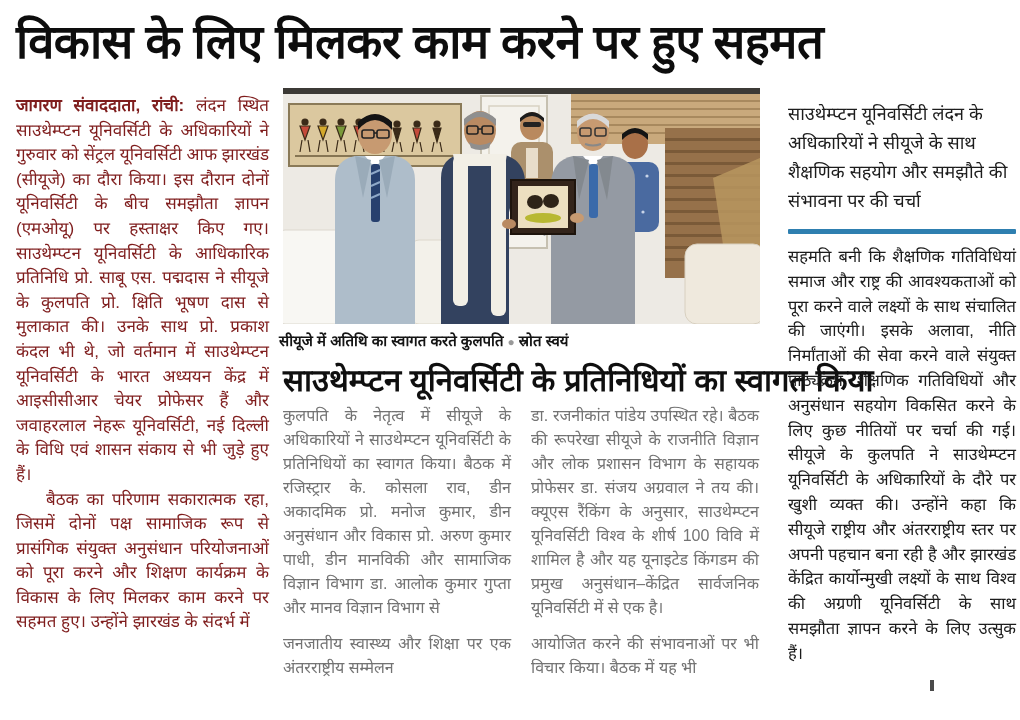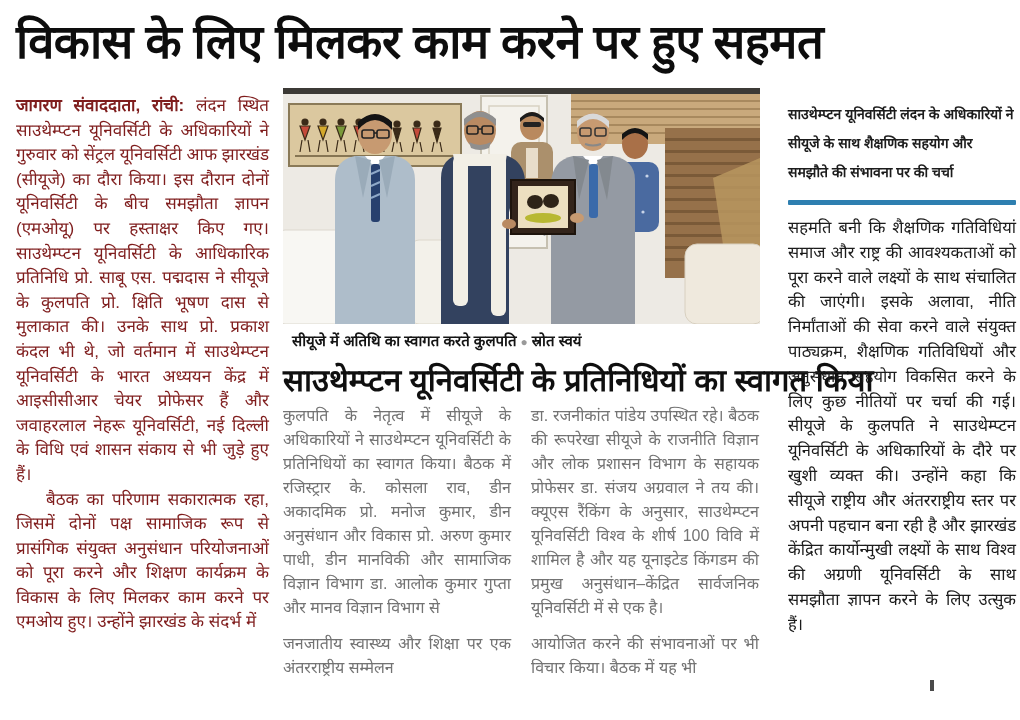--- a/index.html
+++ b/index.html
@@ -20,59 +20,59 @@
     font-size:17px; line-height:24.6px; text-align:justify; color:#7f1d1d;
   }
   .left-col .dateline { font-weight:700; }
   .left-col .para2 { text-indent:30px; }
   
   .photo {
     position:absolute; left:283px; top:88px; width:477px; height:236px;
     background:#ece9e3; overflow:hidden;
   }
   .caption {
-    position:absolute; left:292px; top:330px; width:477px;
+    position:absolute; left:279px; top:330px; width:477px;
     font-size:15px; font-weight:700; color:#141414; white-space:nowrap;
   }
   .caption .bullet { color:#9a9a9a; font-size:12px; padding:0 4px; }
   .subheading {
     position:absolute; left:283px; top:358px; width:480px;
     font-size:31px; font-weight:700; color:#0f0f0f; white-space:nowrap;
   }
   
   .mid-col { position:absolute; top:404px; width:228px;
     font-size:16px; line-height:24px; text-align:justify; color:#737373; }
   .mid-col-1 { left:283px; }
   .mid-col-2 { left:531px; }
   .mid-col .p2 { margin-top:12px; }
   
   .right-col { position:absolute; left:788px; top:100px; width:228px; }
   .standfirst {
-    font-size:14px; font-weight:700; line-height:29px; color:#1c1c1c;
+    font-size:18px; font-weight:400; line-height:29px; color:#1c1c1c;
     text-align:left;
   }
   .blue-rule { height:5px; background:#2e7fb0; margin:13px 0 10px 0; border-radius:1px; }
   .right-body {
     font-size:16.5px; line-height:24.8px; text-align:justify; color:#1b1b1b;
   }
   .artifact {
     position:absolute; left:930px; top:680px; width:4px; height:11px;
     background:#4a4a4a;
   }
 </style>
 </head>
 <body>
 
 <div class="page">
 
   <div class="headline">विकास के लिए मिलकर काम करने पर हुए सहमत</div>
 
   <div class="left-col">
     <div><span class="dateline">जागरण संवाददाता, रांची:</span><span> लंदन स्थित साउथेम्प्टन यूनिवर्सिटी के अधिकारियों ने गुरुवार को सेंट्रल यूनिवर्सिटी आफ झारखंड (सीयूजे) का दौरा किया। इस दौरान दोनों यूनिवर्सिटी के बीच समझौता ज्ञापन (एमओयू) पर हस्ताक्षर किए गए। साउथेम्प्टन यूनिवर्सिटी के आधिकारिक प्रतिनिधि प्रो. साबू एस. पद्मदास ने सीयूजे के कुलपति प्रो. क्षिति भूषण दास से मुलाकात की। उनके साथ प्रो. प्रकाश कंदल भी थे, जो वर्तमान में साउथेम्प्टन यूनिवर्सिटी के भारत अध्ययन केंद्र में आइसीसीआर चेयर प्रोफेसर हैं और जवाहरलाल नेहरू यूनिवर्सिटी, नई दिल्ली के विधि एवं शासन संकाय से भी जुड़े हुए हैं।</span></div>
-    <div class="para2">बैठक का परिणाम सकारात्मक रहा, जिसमें दोनों पक्ष सामाजिक रूप से प्रासंगिक संयुक्त अनुसंधान परियोजनाओं को पूरा करने और शिक्षण कार्यक्रम के विकास के लिए मिलकर काम करने पर एमओय हुए। उन्होंने झारखंड के संदर्भ में</div>
+    <div class="para2">बैठक का परिणाम सकारात्मक रहा, जिसमें दोनों पक्ष सामाजिक रूप से प्रासंगिक संयुक्त अनुसंधान परियोजनाओं को पूरा करने और शिक्षण कार्यक्रम के विकास के लिए मिलकर काम करने पर सहमत हुए। उन्होंने झारखंड के संदर्भ में</div>
   </div>
 
   <div class="photo">
     <svg width="477" height="236" viewBox="0 0 477 236">
 
       <rect x="0" y="0" width="477" height="236" fill="#edeae4"></rect>
       <rect x="0" y="0" width="477" height="6" fill="#3c3a36"></rect>
 
       <g>
         <rect x="288" y="6" width="189" height="50" fill="#c9a97c"></rect>

